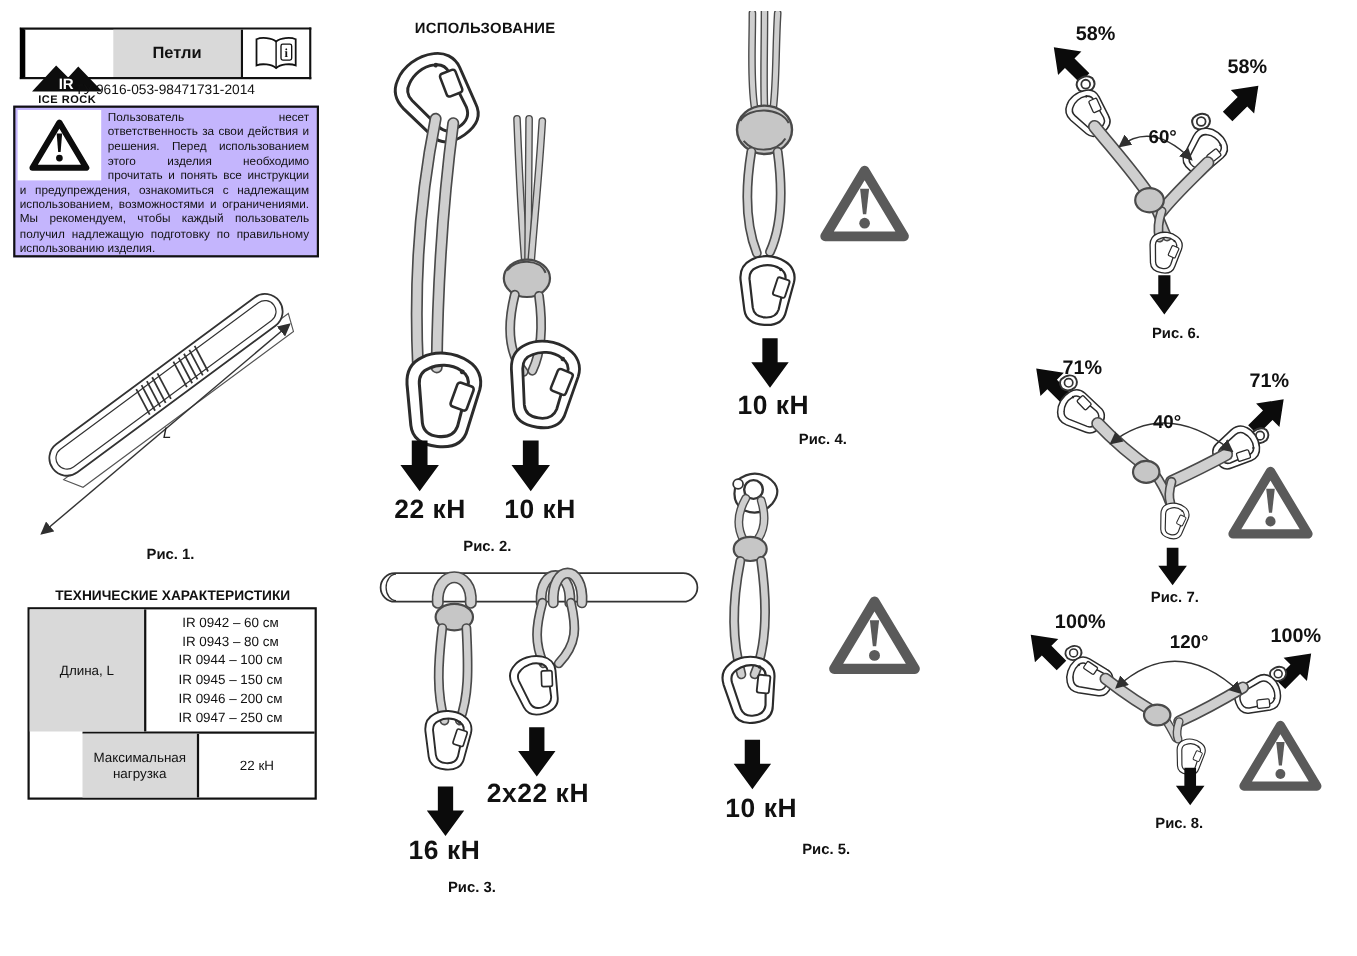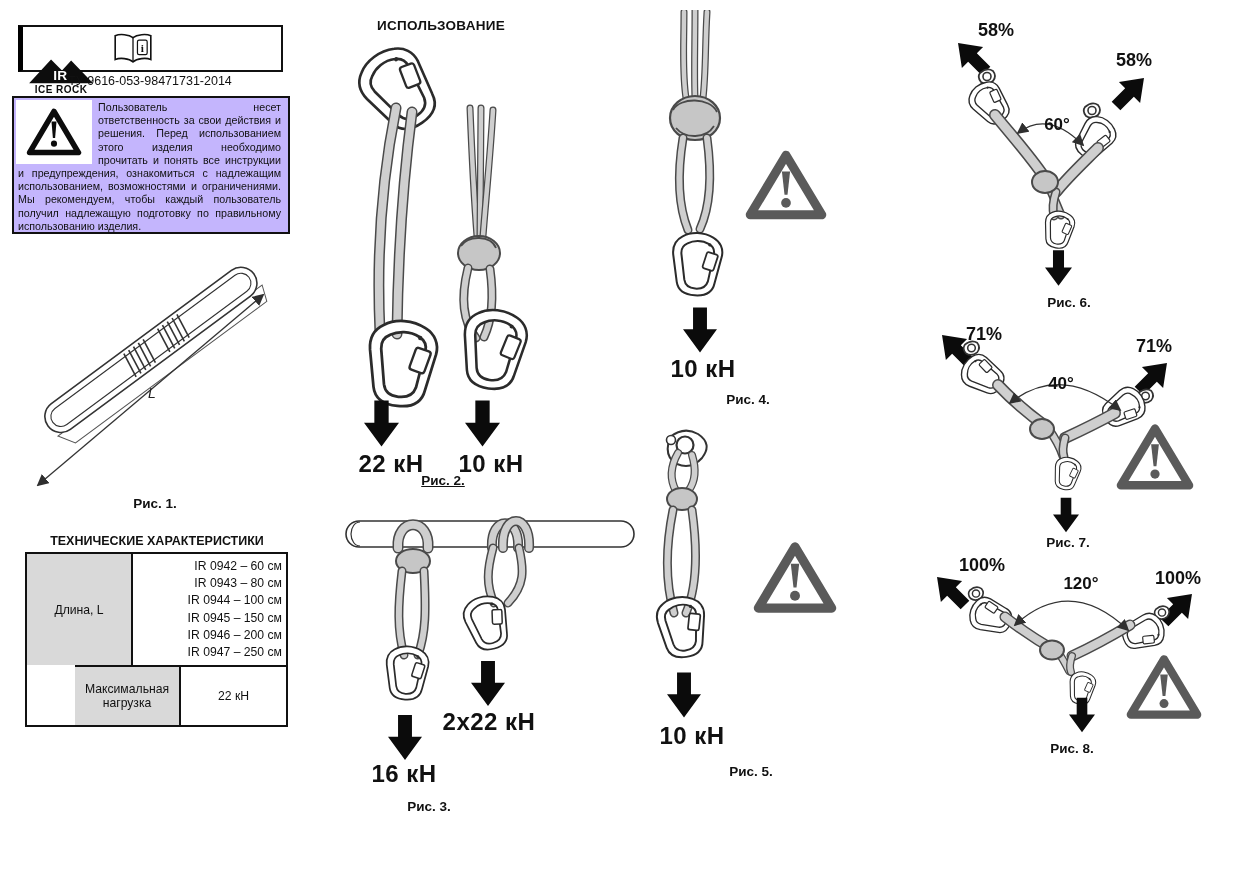--- a/index.html
+++ b/index.html
@@ -28,21 +28,21 @@
   .ang{font-weight:bold;font-size:17px;}
   .usage-title{font-weight:bold;font-size:13.5px;letter-spacing:0.3px;}
   
   .spec-title{left:157px;top:534px;font-weight:bold;font-size:12.5px;}
   .spec-table{left:25px;top:552px;width:263px;border:2px solid #111;box-sizing:border-box;
               font-size:12.2px;background:#fff;}
   .spec-row{display:flex;}
   .spec-row+.spec-row{border-top:2px solid #111;margin-left:48px;}
   .spec-label{width:106px;background:#d9d9d9;border-right:2px solid #111;display:flex;
               align-items:center;justify-content:center;text-align:center;padding:15px;box-sizing:border-box;}
-  .spec-vals{flex:1;display:flex;flex-direction:column;align-items:flex-end;justify-content:center;
+  .spec-vals{flex:1;display:flex;flex-direction:column;align-items:center;justify-content:center;
              padding:4px 4px;}
   .spec-vals div{line-height:17.2px;}
   .spec-single{flex:1;display:flex;align-items:center;justify-content:center;min-height:40px;}
   svg{display:block;}
 </style>
 </head>
 <body>
 
 <div class="page">
 
@@ -80,20 +80,21 @@
   </svg>
 
   <div class="abs hdr">
     <div class="hdr-cell hdr-logo">
       <svg width="72" height="42" viewBox="0 0 78 46">
         <polygon points="3,32 27,6 39,18 49,7 73,32" fill="#0d0d0d"></polygon>
         <text x="37" y="29" text-anchor="middle" font-size="15" font-weight="bold" fill="#fff">IR</text>
         <text x="38" y="43" text-anchor="middle" font-size="11" font-weight="bold" fill="#0d0d0d" letter-spacing="0.5">ICE ROCK</text>
       </svg>
     </div>
+    <div class="hdr-cell hdr-title">Петли</div>
     <div class="hdr-cell hdr-book">
       <svg width="46" height="34" viewBox="0 0 56 42">
         <path d="M28,7 C23,3 12,2 6,4.5 L6,34 C12,31.5 23,32.5 28,37 C33,32.5 44,31.5 50,34 L50,4.5 C44,2 33,3 28,7 Z" fill="#fff" stroke="#111" stroke-width="2"></path>
         <path d="M28,7 L28,37" stroke="#111" stroke-width="1.6" fill="none"></path>
         <rect x="33.5" y="10" width="12" height="18" rx="2" fill="#fff" stroke="#111" stroke-width="1.5"></rect>
         <text x="39.5" y="24.5" text-anchor="middle" font-size="14" font-weight="bold" fill="#111" font-family="Liberation Serif, serif">i</text>
       </svg>
     </div>
   </div>
   <div class="abs standard ctr">ТУ 9616-053-98471731-2014</div>
@@ -181,21 +182,21 @@
       <path d="M150,231 C154,260 152,282 144,299" stroke="#cfcfcf" stroke-width="6"></path>
     </g>
     <g transform="translate(120,266) rotate(8 34 44)">
         <use href="#carab" width="68" height="88"></use>
       </g>
     <use href="#barrow" x="24" y="362" width="35" height="47"></use>
     <use href="#barrow" x="125" y="362" width="35" height="47"></use>
   </svg>
   <div class="abs load ctr" style="left:391px;top:450px;">22 кН</div>
   <div class="abs load ctr" style="left:491px;top:450px;">10 кН</div>
-  <div class="abs cap ctr" style="left:443px;top:473px;text-decoration:underline;">Рис. 2.</div>
+  <div class="abs cap ctr" style="left:443px;top:489px;">Рис. 2.</div>
 
   <svg class="abs" style="left:340px;top:515px;" width="300" height="250" viewBox="0 0 300 250">
     <rect x="6" y="6" width="288" height="26" rx="13" fill="#fff" stroke="#333" stroke-width="1.6"></rect>
     <path d="M20,7 A9,12 0 0,0 20,31" fill="none" stroke="#333" stroke-width="1.2"></path>
     <g fill="none" stroke-linecap="round">
       <path d="M58,33 C56,2 90,2 88,33" stroke="#4a4a4a" stroke-width="11"></path>
       <path d="M58,33 C56,2 90,2 88,33" stroke="#cfcfcf" stroke-width="8"></path>
     </g>
     <ellipse cx="73" cy="46" rx="17" ry="12" fill="#c6c6c6" stroke="#4a4a4a" stroke-width="2"></ellipse>
     <g fill="none" stroke-linecap="round">

